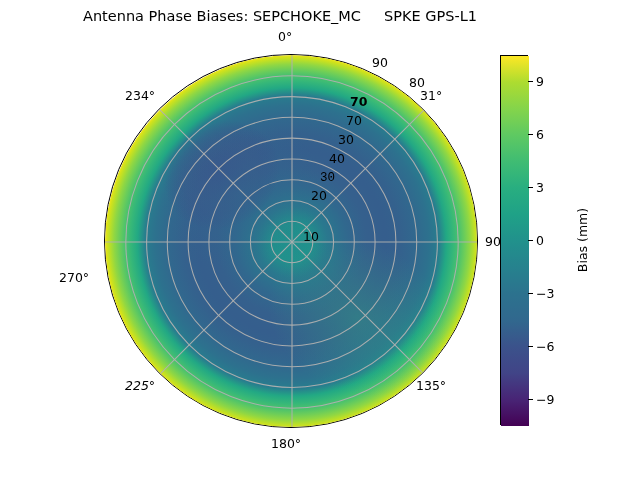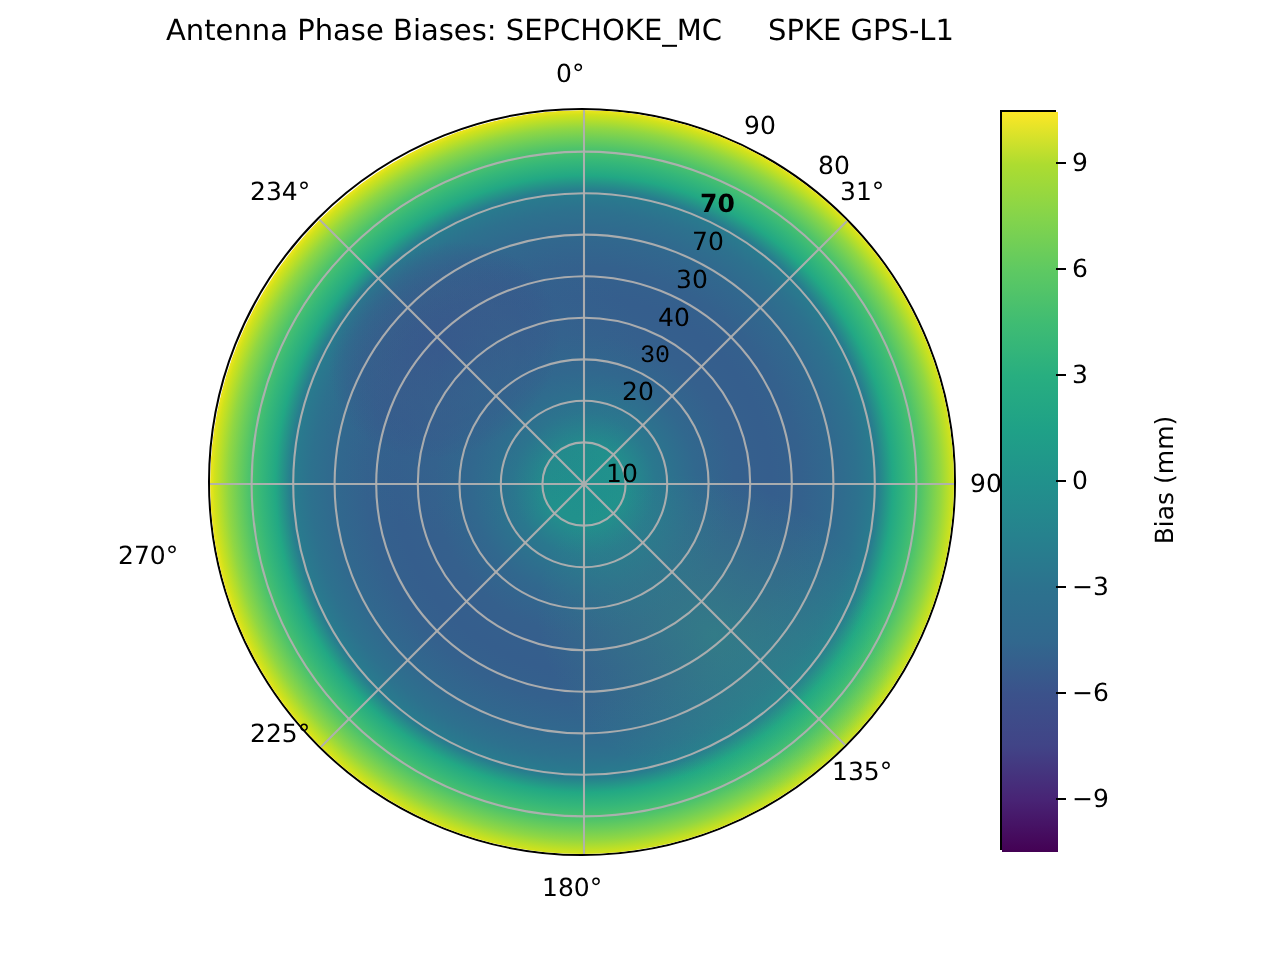--- a/index.html
+++ b/index.html
@@ -170,21 +170,21 @@
           </g>
         </g>
       </svg>
     </div>
 
     <div class="theta-label" style="left:174px; top:-25px;">0°</div>
     <div class="theta-label" style="left:316px; top:34px;">31°</div>
     <div class="theta-label" style="left:381px; top:180px;">90</div>
     <div class="theta-label" style="left:312px; top:324px;">135°</div>
     <div class="theta-label" style="left:167px; top:382px;">180°</div>
-    <div class="theta-label" style="left:21px;  top:305px;">225°</div>
+    <div class="theta-label" style="left:21px;  top:324px;font-style:italic;">225°</div>
     <div class="theta-label" style="left:-45px; top:180px;margin-top:36px;">270°</div>
     <div class="theta-label" style="left:21px;  top:34px;">234°</div>
 
     <div class="r-label" style="left:199px; top:155px;margin-top:20px;">10</div>
     <div class="r-label" style="left:207px; top:134px;">20</div>
     <div class="r-label" style="left:216px; top:117px;font-family:Liberation Mono, monospace;">30</div>
     <div class="r-label" style="left:225px; top:97px;">40</div>
     <div class="r-label" style="left:234px; top:78px;">30</div>
     <div class="r-label" style="left:242px; top:59px;">70</div>
     <div class="r-label" style="left:246px; top:40px;font-weight:bold;">70</div>

